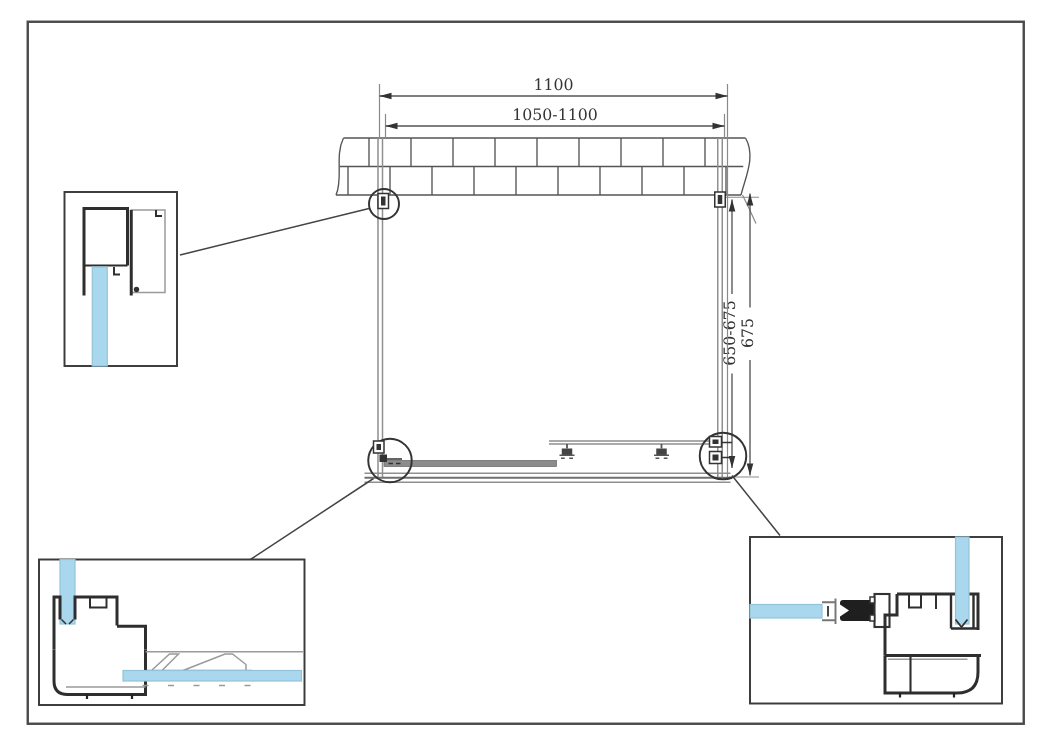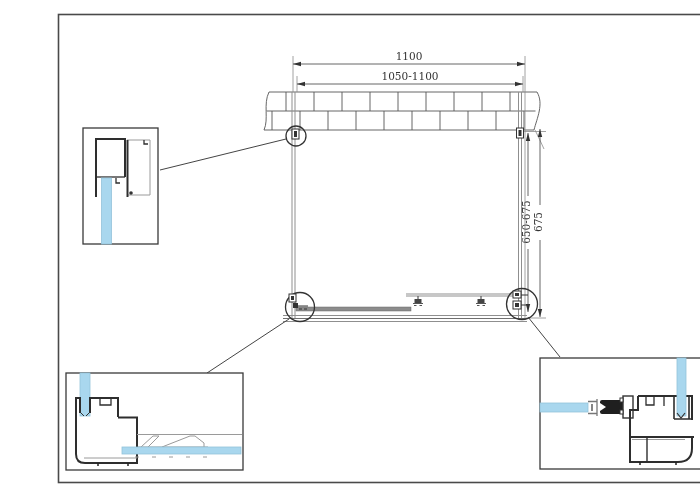--- a/index.html
+++ b/index.html
@@ -1,16 +1,16 @@
 <!DOCTYPE html>
 <html><head>
 <meta charset="utf-8">
 <style>
   html,body{margin:0;padding:0;background:#fff;}
-  .canvas{position:relative;width:600px;height:495px;background:#ffffff;font-family:"DejaVu Serif",serif;margin-left:40px;}
+  .canvas{position:relative;width:600px;height:495px;background:#ffffff;font-family:"DejaVu Serif",serif;}
   svg{display:block;}
   .border{fill:none;stroke:#4a4a4a;stroke-width:1.6;}
   .box{fill:#ffffff;stroke:#3a3a3a;stroke-width:1.3;}
   .thick{fill:none;stroke:#2e2e2e;stroke-width:2;}
   .med{fill:none;stroke:#2e2e2e;stroke-width:1.3;}
   .thin{fill:none;stroke:#555555;stroke-width:0.9;}
   .lite{fill:none;stroke:#9a9a9a;stroke-width:1;}
   .glassline{fill:none;stroke:#8f8f8f;stroke-width:1;}
   .dimline{fill:none;stroke:#555555;stroke-width:0.9;}
   .extline{fill:none;stroke:#8a8a8a;stroke-width:0.8;}

